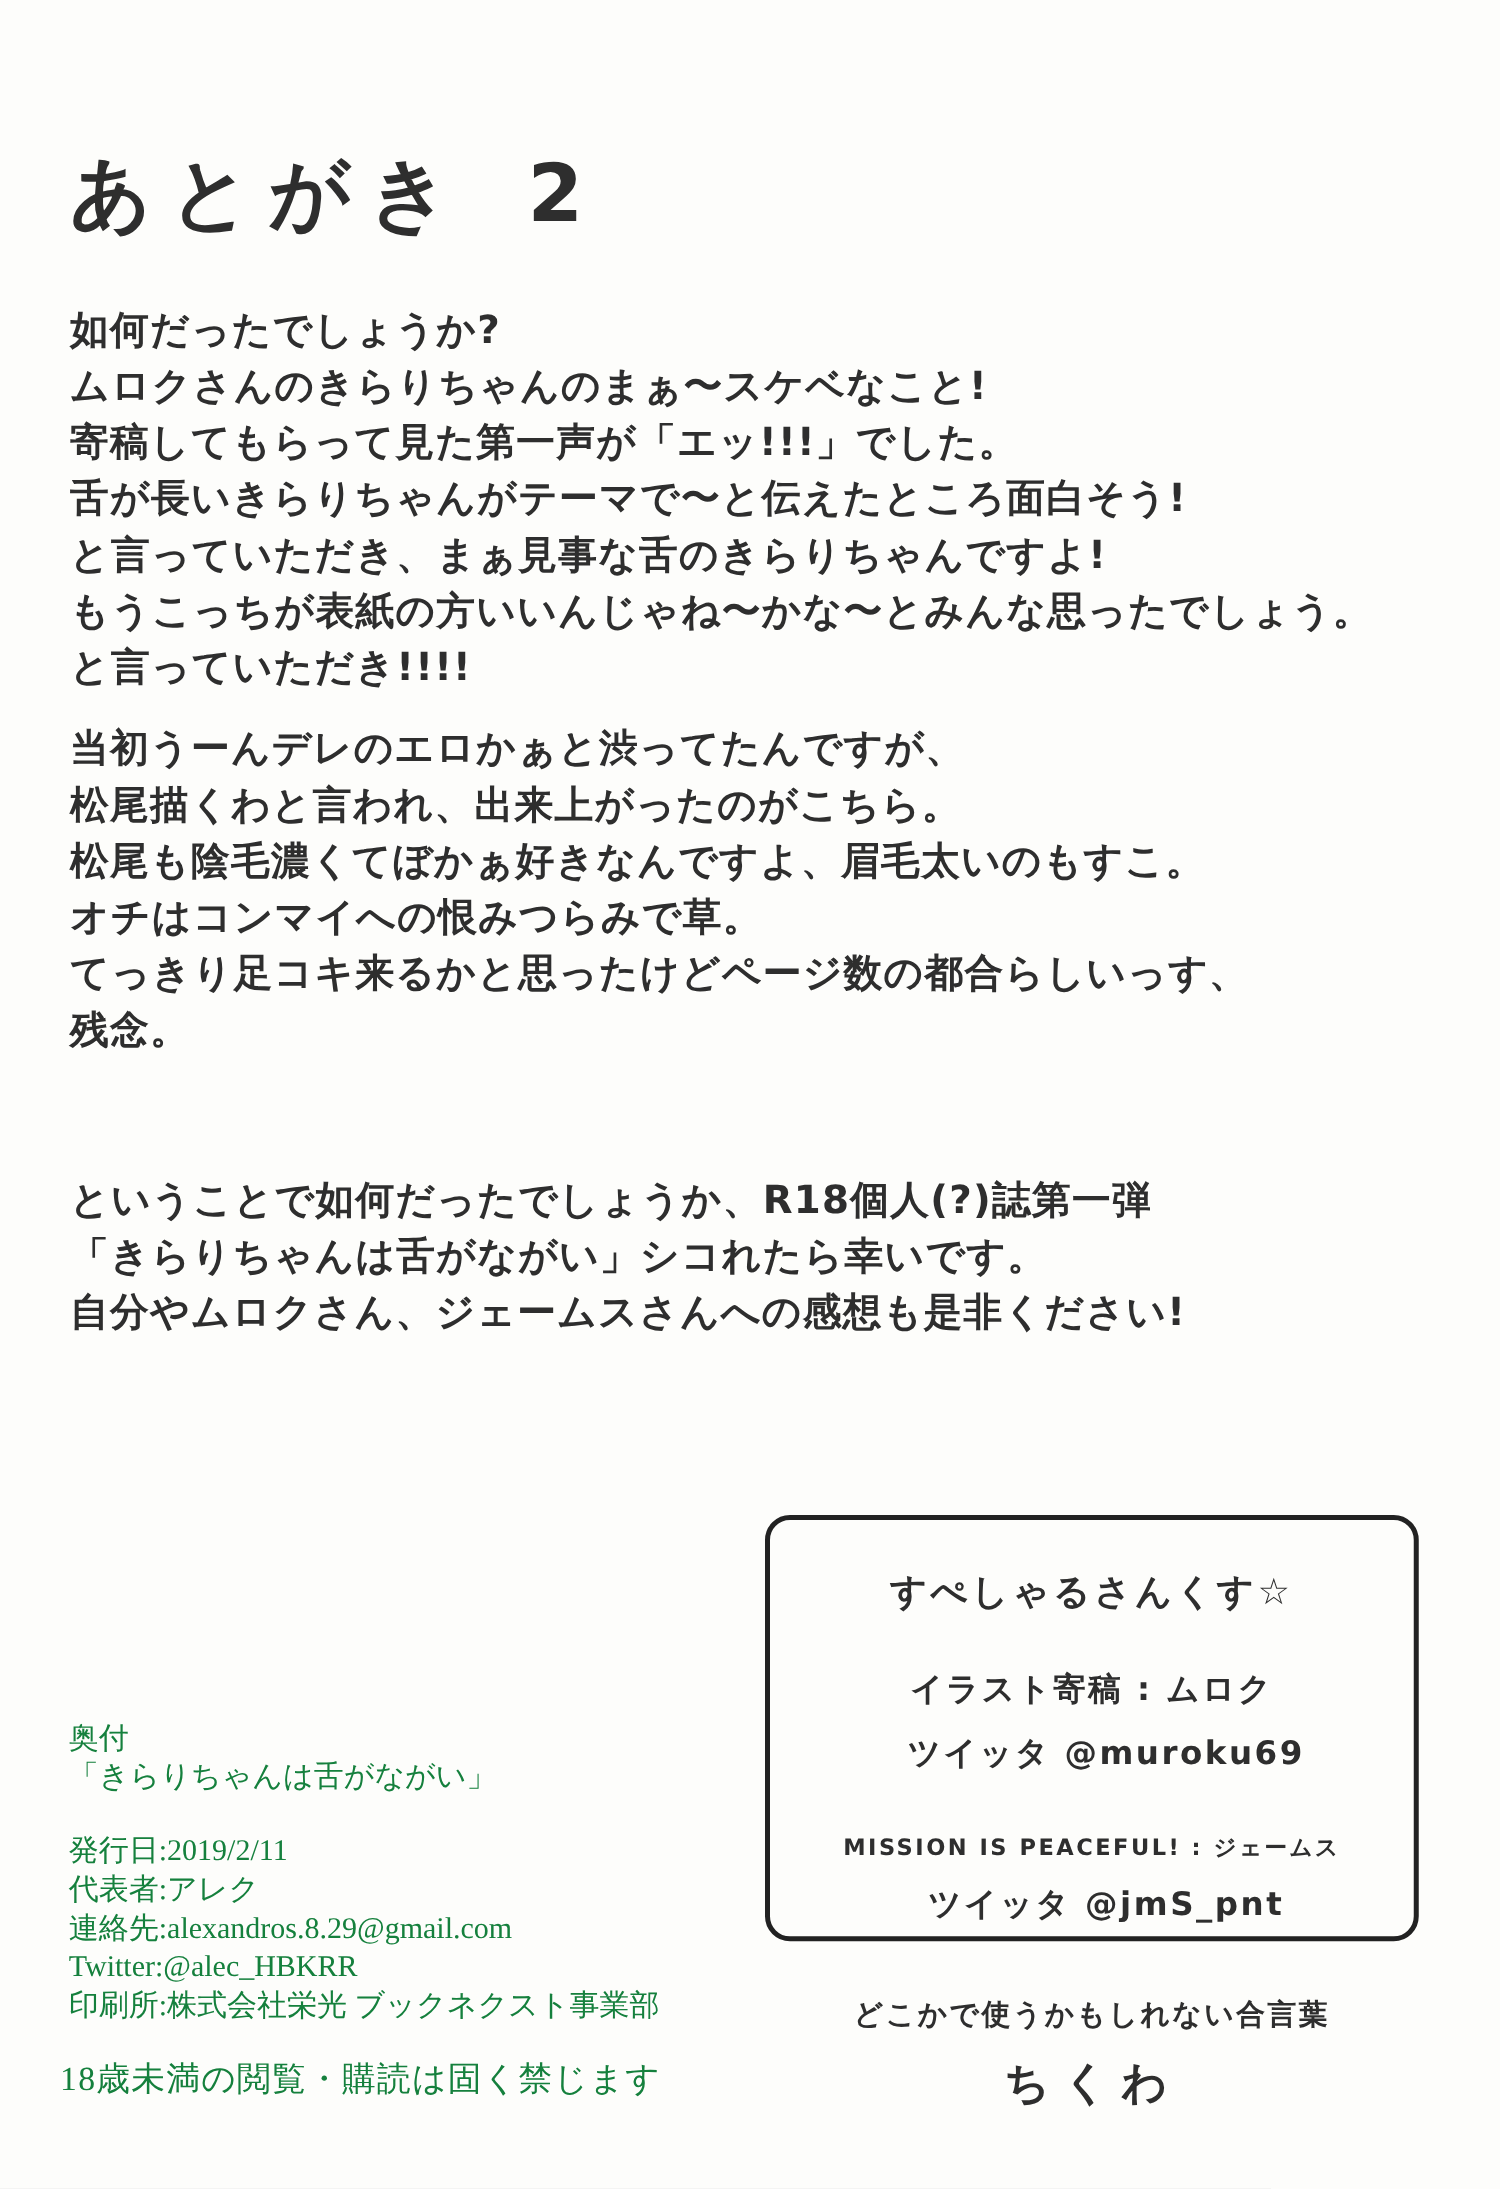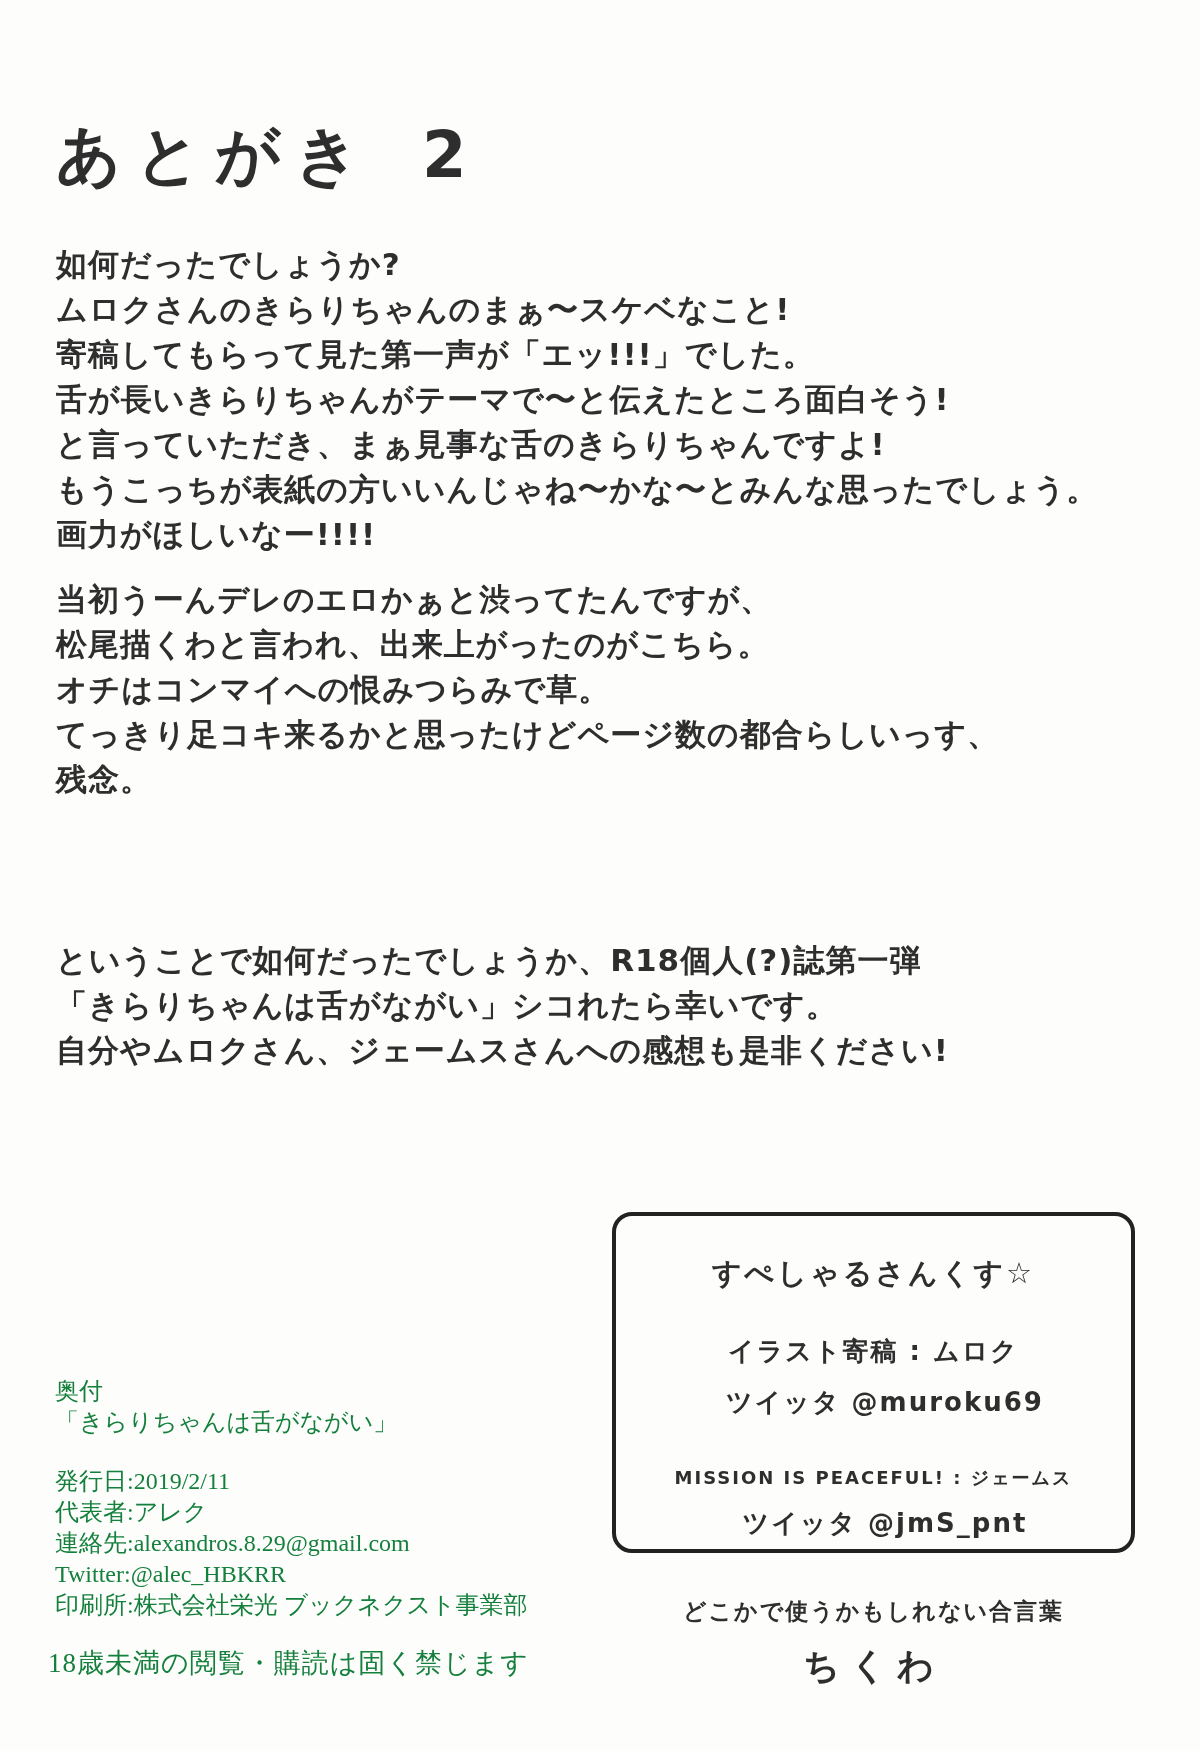--- a/index.html
+++ b/index.html
@@ -86,26 +86,27 @@
     <span>あとがき</span><span class="num">2</span>
   </div>
 
   <div class="para para-1 hand">
     <div>如何だったでしょうか?</div>
     <div>ムロクさんのきらりちゃんのまぁ〜スケベなこと!</div>
     <div>寄稿してもらって見た第一声が「エッ!!!」でした。</div>
     <div>舌が長いきらりちゃんがテーマで〜と伝えたところ面白そう!</div>
     <div>と言っていただき、まぁ見事な舌のきらりちゃんですよ!</div>
     <div>もうこっちが表紙の方いいんじゃね〜かな〜とみんな思ったでしょう。</div>
-    <div>画力がほしいなー!!!!</div>
+    <div>と言っていただき!!!!</div>
   </div>
 
   <div class="para para-2 hand">
     <div>当初うーんデレのエロかぁと渋ってたんですが、</div>
     <div>松尾描くわと言われ、出来上がったのがこちら。</div>
+    <div>松尾も陰毛濃くてぼかぁ好きなんですよ、眉毛太いのもすこ。</div>
     <div>オチはコンマイへの恨みつらみで草。</div>
     <div>てっきり足コキ来るかと思ったけどページ数の都合らしいっす、</div>
     <div>残念。</div>
   </div>
 
   <div class="para para-3 hand">
     <div>ということで如何だったでしょうか、R18個人(?)誌第一弾</div>
     <div>「きらりちゃんは舌がながい」シコれたら幸いです。</div>
     <div>自分やムロクさん、ジェームスさんへの感想も是非ください!</div>
   </div>

